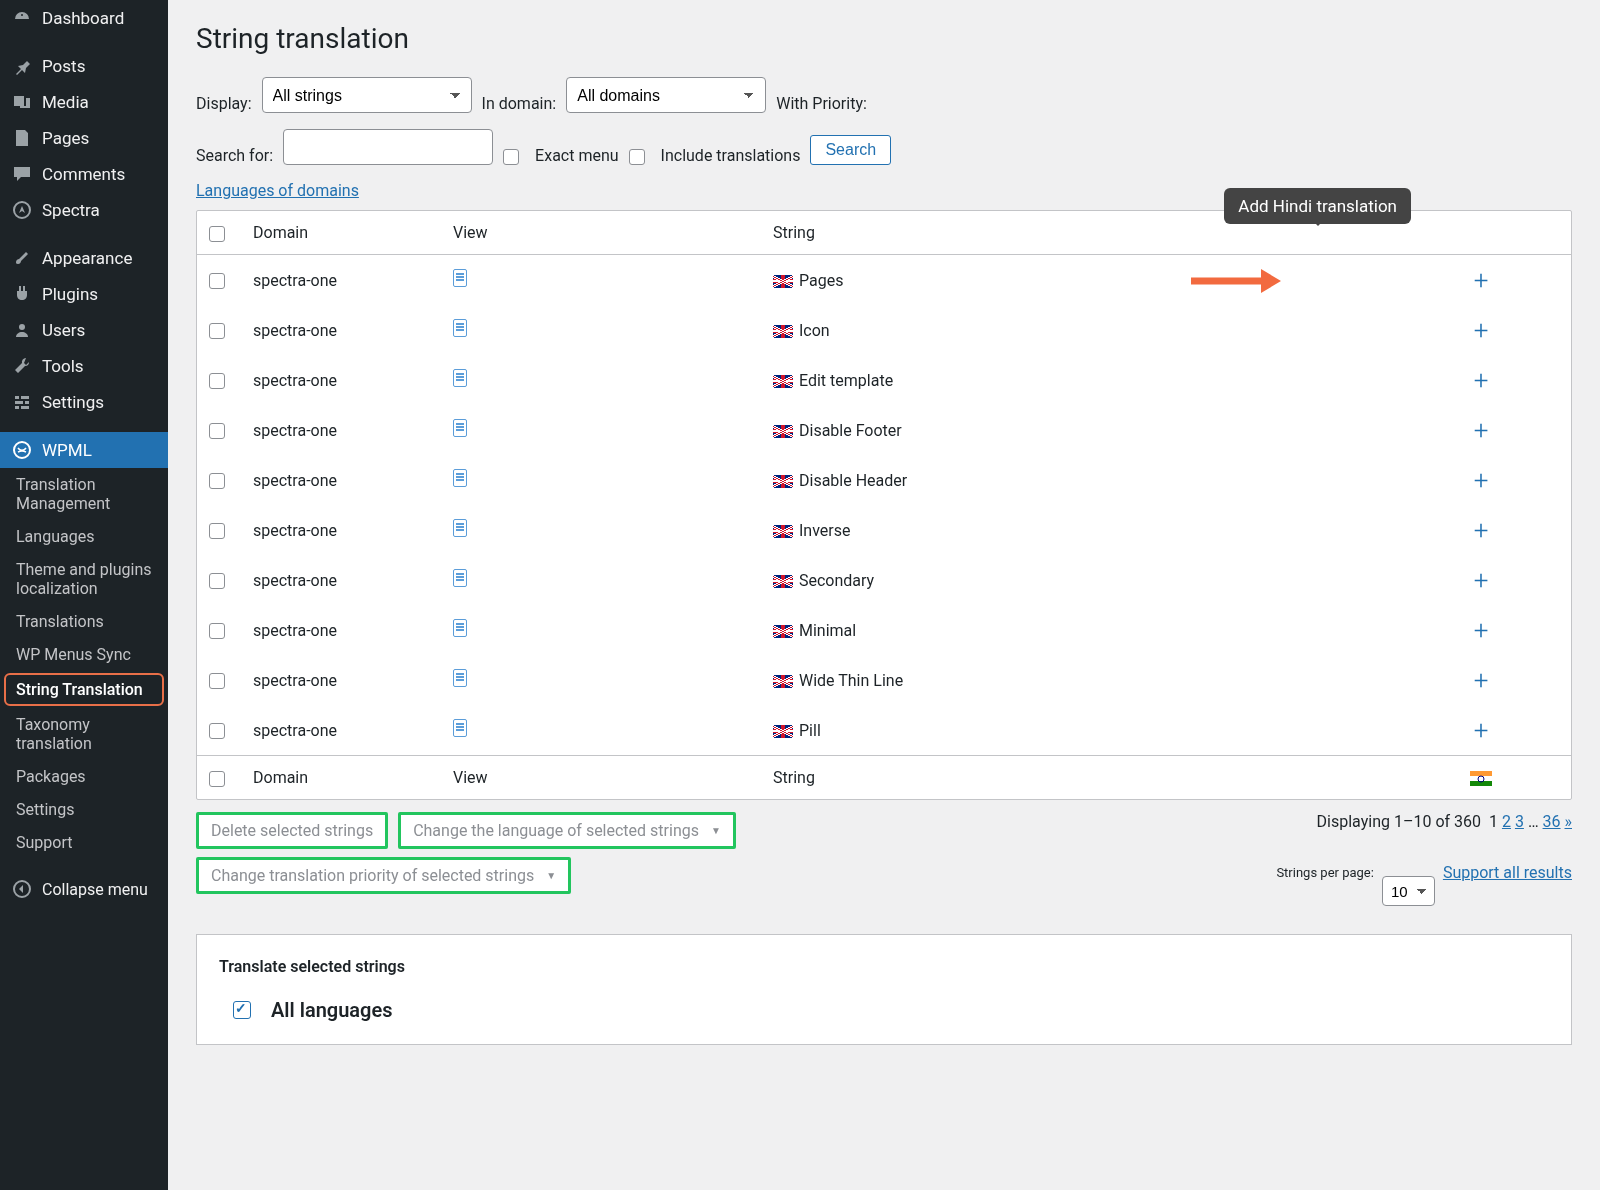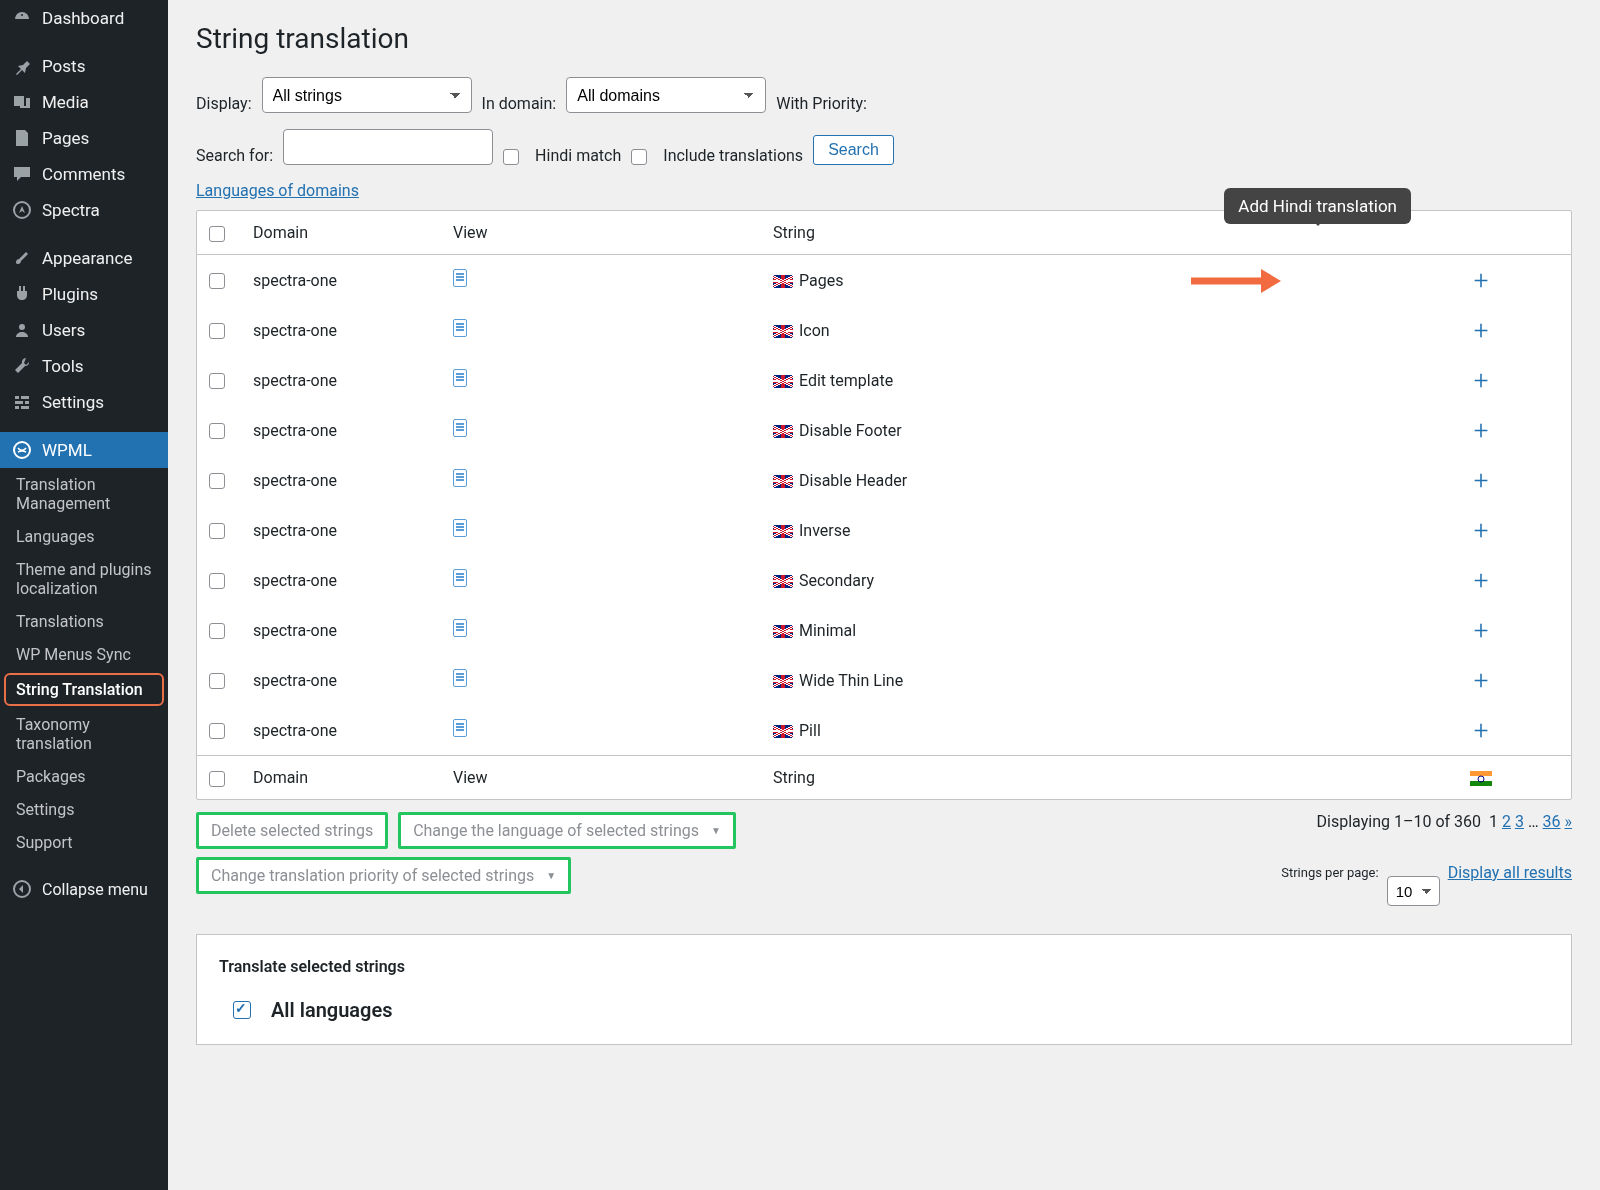--- a/index.html
+++ b/index.html
@@ -214,21 +214,21 @@
       <select style="width:210px"><option>All strings</option></select>
       <label>In domain:</label>
       <select style="width:200px"><option>All domains</option></select>
       <label>With Priority:</label>
     </div>
 
     <div class="filter-row">
       <label>Search for:</label>
       <input type="text" value="" style="">
       <span class="cb"></span>
-      <span>Hindi match</span>
+      <span>Exact menu</span>
       <span class="cb"></span>
       <span>Include translations</span>
       <button class="btn">Search</button>
     </div>
 
     <a class="link">Languages of domains</a>
 
     <div class="table-wrap">
       <div class="tooltip">Add Hindi translation</div>
       <svg class="arrow-annot" width="90" height="28" viewBox="0 0 90 28">
@@ -347,21 +347,21 @@
             </div>
         </div>
       </div>
       <div>
         <div class="pager">
           <span>Displaying 1–10 of 360</span>&nbsp;&nbsp;<span id="pages">1 <a class="link2">2</a> <a class="link2">3</a>  … <a class="link2">36</a> <a class="link2">»</a> </span>
         </div>
         <div class="pager-row">
           <span>Strings per page:</span>
           <select class="small"><option>10</option></select>
-          <a class="link">Display all results</a>
+          <a class="link">Support all results</a>
         </div>
       </div>
     </div>
 
     <div class="bottom-panel">
       <h2>Translate selected strings</h2>
       <div class="all-lang">
         <span class="cb checked" style="width:18px;height:18px"></span>
         <span>All languages</span>
       </div>

